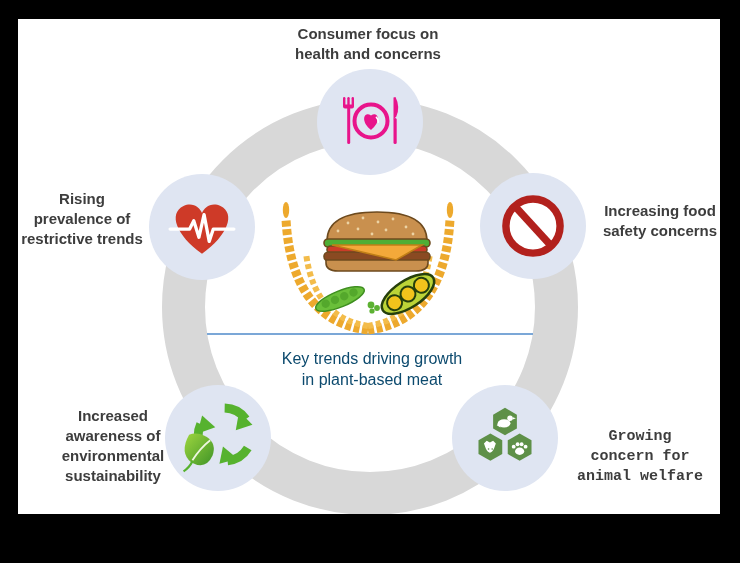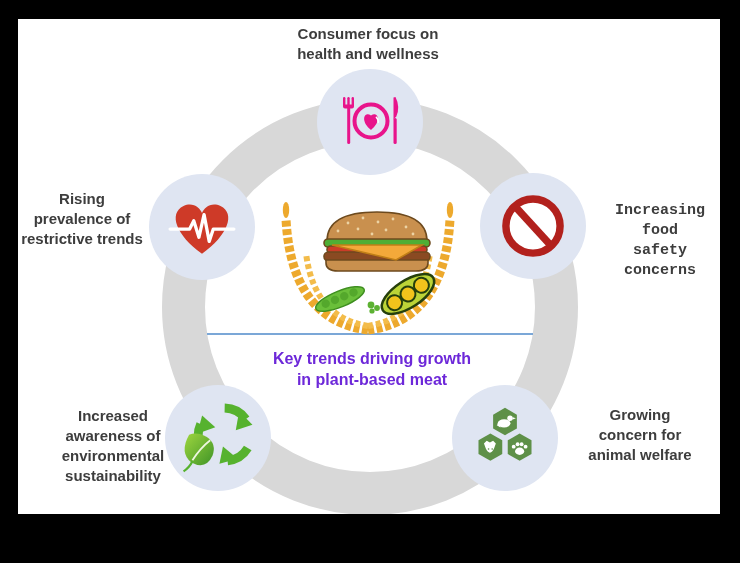--- a/index.html
+++ b/index.html
@@ -9,25 +9,25 @@
   .ring{position:absolute;left:144px;top:80px;width:330px;height:330px;border:43px solid #d8d8d8;border-radius:50%;}
   .node-circle{position:absolute;width:106px;height:106px;border-radius:50%;background:#dfe5f2;display:flex;align-items:center;justify-content:center;}
   .node-circle.top{left:299px;top:50px;}
   .node-circle.upper-left{left:131px;top:155px;}
   .node-circle.upper-right{left:462px;top:154px;}
   .node-circle.lower-left{left:147px;top:366px;}
   .node-circle.lower-right{left:434px;top:366px;}
   .label{position:absolute;text-align:center;font-weight:bold;font-size:15px;line-height:20px;color:#3d3d3d;white-space:pre-line;}
   .label.top{left:250px;top:5px;width:200px;}
   .label.upper-left{left:0px;top:170px;width:128px;}
-  .label.upper-right{left:578px;top:182px;width:128px;font-family:Liberation Mono, monospace;}
+  .label.upper-right{left:578px;top:182px;width:128px;}
   .label.lower-left{left:30px;top:387px;width:130px;}
-  .label.lower-right{left:557px;top:386px;width:130px;}
+  .label.lower-right{left:557px;top:408px;width:130px;font-family:Liberation Mono, monospace;}
   .divider{position:absolute;left:189px;top:314px;width:326px;height:2px;background:#7ba7d7;}
-  .caption{position:absolute;left:244px;top:329px;width:220px;text-align:center;font-weight:bold;font-size:16px;line-height:21px;color:#6d28d9;white-space:pre-line;}
+  .caption{position:absolute;left:244px;top:329px;width:220px;text-align:center;font-weight:normal;font-size:16px;line-height:21px;color:#0c4a6e;white-space:pre-line;}
   .center-art{position:absolute;left:250px;top:170px;width:200px;height:148px;}
 </style>
 </head>
 <body>
 
 <div id="stage">
   <div id="content">
 
     <div class="ring"></div>
 
@@ -101,21 +101,21 @@
           <rect x="9.2" y="13" width="3" height="37" rx="1.5"></rect>
           <path d="M57.5,3 q5,10 0.8,19.5 l-2.8,3 v-22 z"></path>
           <rect x="55.5" y="24" width="3.2" height="26" rx="1.6"></rect>
           <path d="M33,36 C22,27.5 26,16.8 33,21.5 C40,16.8 44,27.5 33,36 Z"></path>
         </g>
         <circle cx="33" cy="27" r="16.5" fill="none" stroke="#e8148b" stroke-width="4"></circle>
         <path d="M38.5,23.5 a6.5,6.5 0 0 1 1.8,4.5" stroke="#ffffff" stroke-width="1.8" fill="none" stroke-linecap="round"></path>
       </svg>
     </div>
     <div class="label top">Consumer focus on
-health and wellness</div>
+health and concerns</div>
 
     <div class="node-circle upper-left">
       <svg width="72" height="64" viewBox="0 0 70 62">
         <path d="M35,57 C10,39 2,18 17,10.5 C26,6.5 33,12 35,17.5 C37,12 44,6.5 53,10.5 C68,18 60,39 35,57 Z" fill="#ce3a28"></path>
         <polyline points="4,33 23,33 27,25 32,41 37,19 42,45 46,33 66,33" stroke="#ffffff" stroke-width="3.2" fill="none" stroke-linejoin="round" stroke-linecap="round"></polyline>
       </svg>
     </div>
     <div class="label upper-left">Rising
 prevalence of
 restrictive trends</div>

